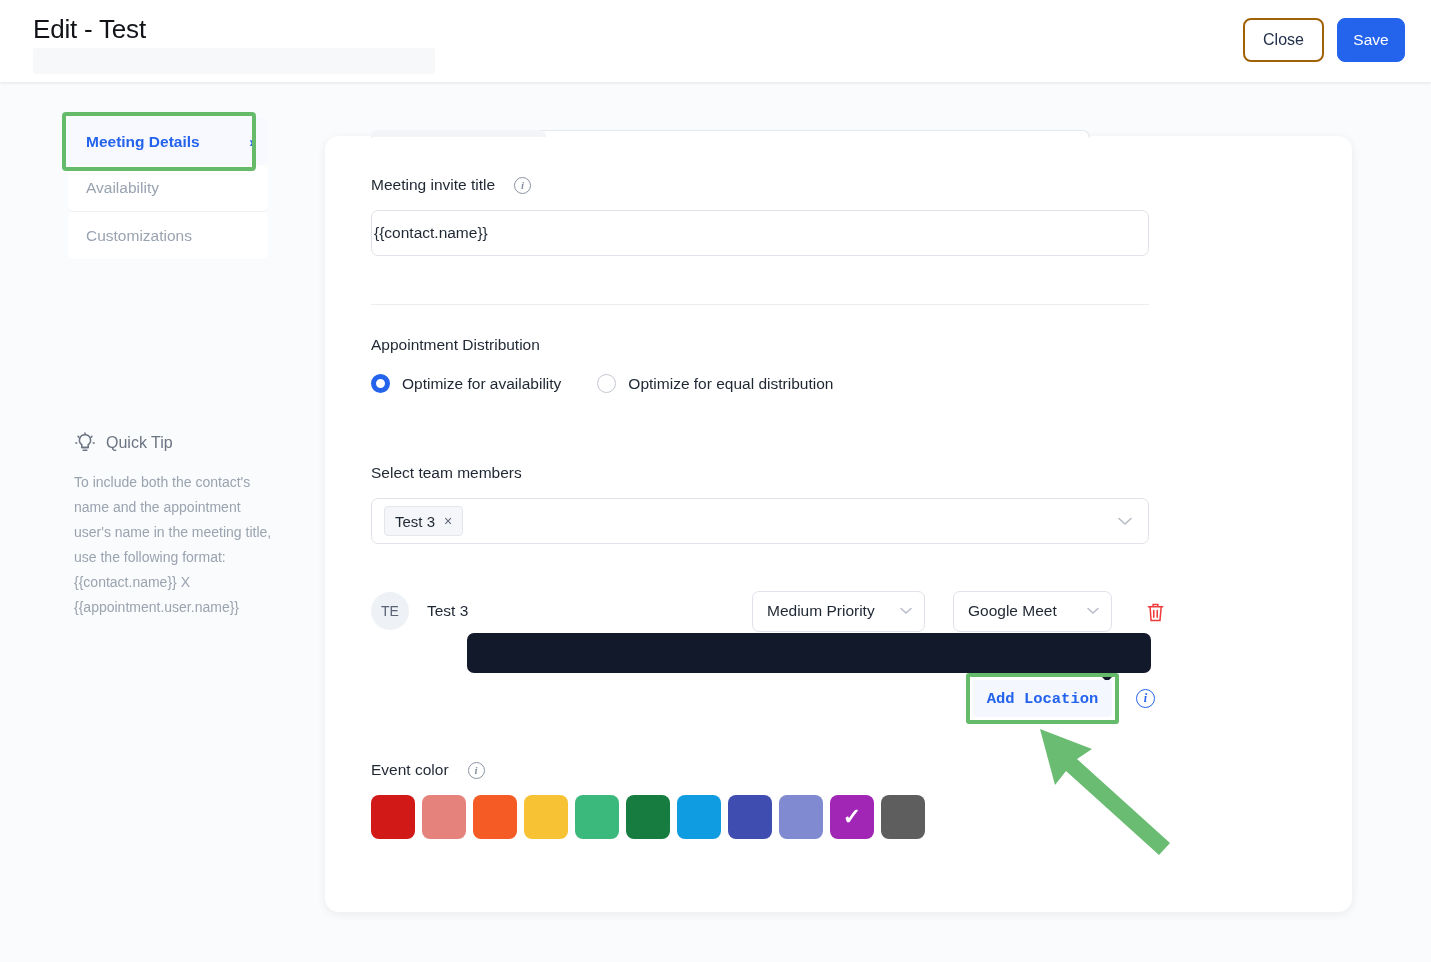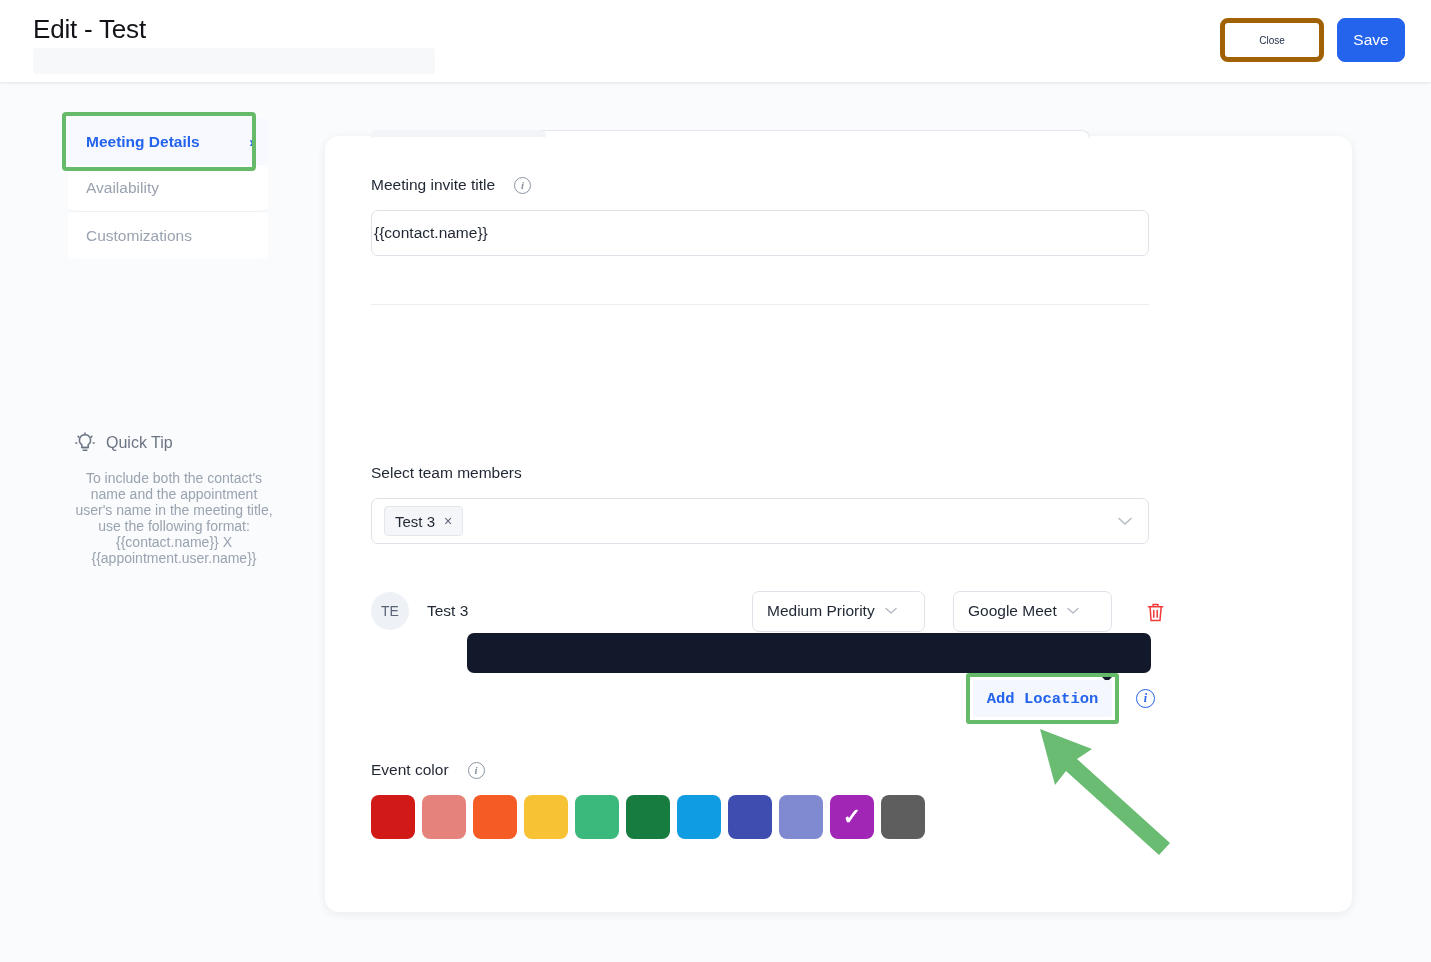--- a/index.html
+++ b/index.html
@@ -22,23 +22,23 @@
     position:absolute; left:33px; top:14px;
     font-size:26px; font-weight:400; color:#111318;
     letter-spacing:-0.2px;
   }
   .header-subfield {
     position:absolute; left:33px; top:48px; width:402px; height:26px;
     background:#f7f8fa; border-radius:3px;
   }
   .btn-close {
     position:absolute; right:107px; top:18px;
-    width:104px; height:44px;
-    background:#ffffff; border:5px solid #a16207; border-radius:8px;
-    color:#22304a; font-size:10px; font-family:"Liberation Sans", sans-serif;
+    width:81px; height:44px;
+    background:#ffffff; border:2px solid #a16207; border-radius:8px;
+    color:#22304a; font-size:16px; font-family:"Liberation Sans", sans-serif;
     cursor:pointer;
   }
   .btn-save {
     position:absolute; right:26px; top:18px;
     width:68px; height:44px;
     background:#2463eb; border:1px solid #2463eb; border-radius:8px;
     color:#ffffff; font-size:15.5px; font-family:"Liberation Sans", sans-serif;
     cursor:pointer;
   }
 
@@ -57,21 +57,21 @@
   .nav-highlight {
     position:absolute; left:-6px; top:-6px; width:194px; height:59px;
     border:4px solid #66bb6a; border-radius:4px; pointer-events:none;
   }
   .nav-wrap { position:relative; }
 
   
   .quicktip { position:absolute; left:74px; top:432px; width:200px; }
   .qt-head { display:flex; align-items:center; gap:10px; margin-bottom:16px; }
   .qt-title { font-size:16px; color:#6b7482; font-weight:normal; }
-  .qt-body { font-size:14px; line-height:16px; color:#9aa3b0;text-align:center; }
+  .qt-body { font-size:14px; line-height:25px; color:#9aa3b0; }
 
   
   .card {
     position:absolute; left:325px; top:136px; width:1027px; height:776px;
     background:#ffffff; border-radius:14px;
     box-shadow: 0 2px 10px rgba(16,24,40,0.07);
   }
   .cut-field {
     position:absolute; left:46px; top:-6px; width:719px; height:8px;
     background:#ffffff; border:1px solid #e4e7ec; border-bottom:none;
@@ -124,21 +124,21 @@
   
   .member-row { display:flex; align-items:center; width:778px; }
   .avatar {
     width:38px; height:38px; border-radius:50%; background:#eef1f6;
     display:flex; align-items:center; justify-content:center;
     font-size:14px; color:#5a6475; flex:none;
   }
   .member-name { font-size:15.5px; color:#1f2733; margin-left:18px; }
   .sel {
     height:41px; border:1px solid #dfe2e8; border-radius:7px; background:#fff;
-    display:flex; align-items:center; 
+    display:flex; align-items:center; justify-content:space-between;
     padding:0 12px 0 14px; font-size:15.5px; color:#1f2733;
     cursor:pointer;
   }
   .sel .chev { color:#b6bcc7; font-size:12px; margin-left:10px; }
   .trash { margin-left:14px; cursor:pointer; }
 
   
   .tooltip {
     position:absolute; left:142px; top:497px; width:684px; height:40px;
     background:#12192b; border-radius:7px; color:#ffffff;
@@ -228,20 +228,35 @@
     <div style="position:absolute; left:46px; top:40px;">
       <div class="field-label">
         <span>Meeting invite title</span>
         <span class="info-i">i</span>
       </div>
       <input class="text-input" style="margin-top: 16px;" value="{{contact.name}}">
     </div>
 
     <div class="divider" style="position:absolute; left:46px; top:168px;"></div>
 
+    <div style="position:absolute; left:46px; top:200px;">
+      <div class="field-label">
+        <span>Appointment Distribution</span>
+      </div>
+      <div class="radio-row" style="margin-top:20px;">
+        <div class="radio-opt">
+          <span class="radio on"></span>
+          <span class="radio-label">Optimize for availability</span>
+        </div>
+        <div class="radio-opt">
+          <span class="radio"></span>
+          <span class="radio-label">Optimize for equal distribution</span>
+        </div>
+      </div>
+    </div>
 
     <div style="position:absolute; left:46px; top:328px;">
       <div class="field-label">
         <span>Select team members</span>
       </div>
       <div class="multi" style="margin-top:16px;">
         <span class="chip">
           <span>Test 3</span>
           <span class="chip-x">×</span>
         </span>

